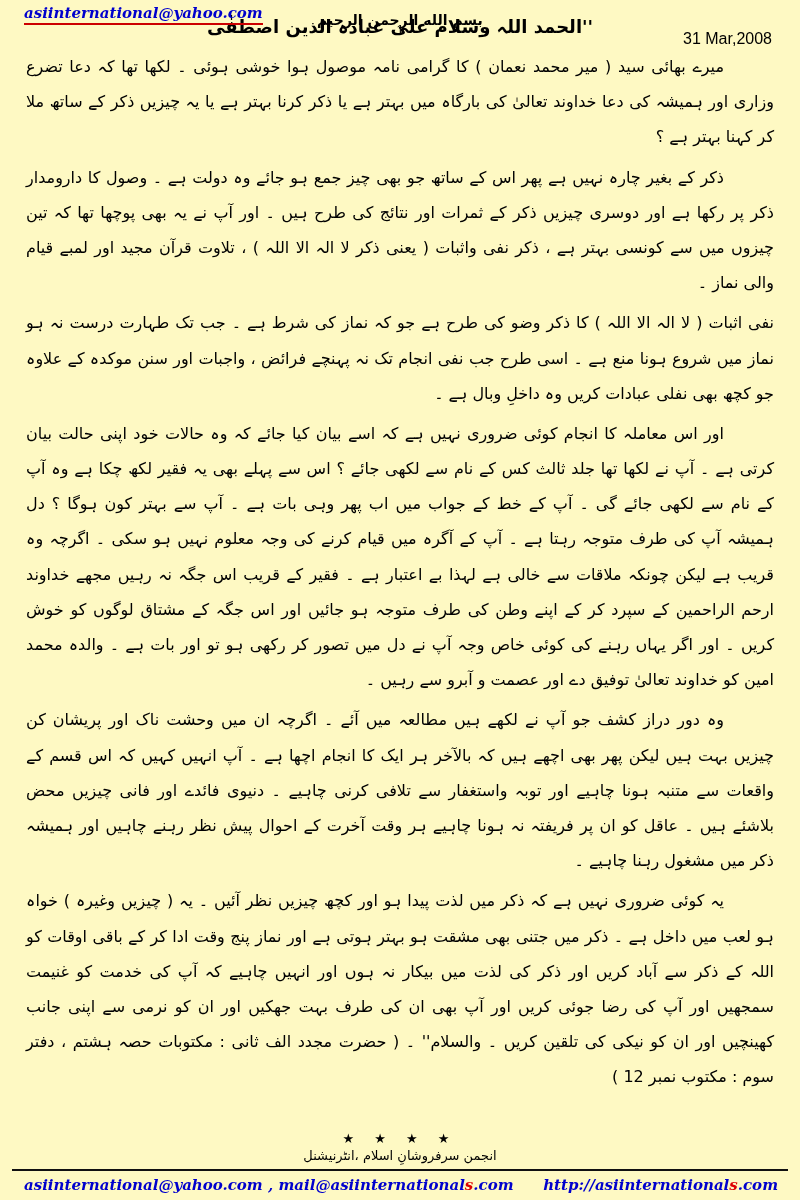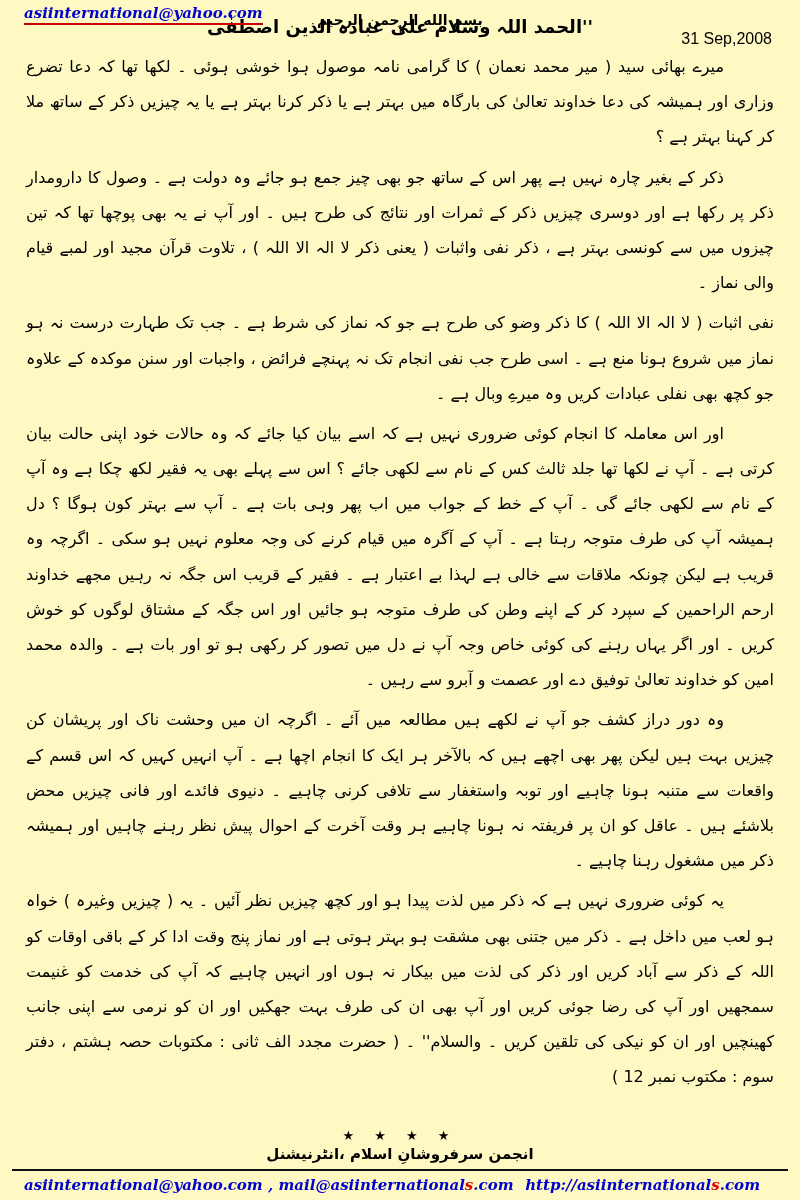--- a/index.html
+++ b/index.html
@@ -63,55 +63,55 @@
   .page-footer{
     position:absolute;left:0;right:0;bottom:6px;
   }
   .ornaments{
     text-align:center;
     font-size:13px;letter-spacing:8px;
   }
   .org{
     margin-top:2px;
     text-align:center;direction:rtl;
-    font-size:15px;font-weight:bold;
+    font-size:13px;font-weight:normal;
   }
   .rule{
     height:0;border-top:2px solid #111;
     margin:6px 12px 5px 12px;
   }
   .links{
     display:flex;justify-content:space-between;align-items:baseline;
-    padding:0 40px 0 24px;
+    padding:0 22px 0 24px;
     font-family:"DejaVu Serif",serif;
     font-style:italic;font-weight:bold;
     font-size:15px;color:#0000cd;
   }
   .red-s{color:#dd0000;}
 </style>
 </head>
 <body>
 
 <div class="page">
 
   <div class="email-top">asiinternational@yahoo.com</div>
 
   <div class="bismillah">بسم الله الرحمن الرحيم</div>
 
   <div class="page-num">1</div>
 
-  <div class="date">31 Sep,2008</div>
+  <div class="date">31 Mar,2008</div>
 
 
   <div class="subtitle">''الحمد اللہ وسلام علی عبادہ الذین اصطفٰی</div>
 
   <main>
     <p class="indent">میرے بھائی سید ( میر محمد نعمان ) کا گرامی نامہ موصول ہوا خوشی ہوئی ۔ لکھا تھا کہ دعا تضرع وزاری اور ہمیشہ کی دعا خداوند تعالیٰ کی بارگاہ میں بہتر ہے یا ذکر کرنا بہتر ہے یا یہ چیزیں ذکر کے ساتھ ملا کر کہنا بہتر ہے ؟</p>
     <p class="indent">ذکر کے بغیر چارہ نہیں ہے پھر اس کے ساتھ جو بھی چیز جمع ہو جائے وہ دولت ہے ۔ وصول کا دارومدار ذکر پر رکھا ہے اور دوسری چیزیں ذکر کے ثمرات اور نتائج کی طرح ہیں ۔ اور آپ نے یہ بھی پوچھا تھا کہ تین چیزوں میں سے کونسی بہتر ہے ، ذکر نفی واثبات ( یعنی ذکر لا الہ الا اللہ ) ، تلاوت قرآن مجید اور لمبے قیام والی نماز ۔</p>
-    <p>نفی اثبات ( لا الہ الا اللہ ) کا ذکر وضو کی طرح ہے جو کہ نماز کی شرط ہے ۔ جب تک طہارت درست نہ ہو نماز میں شروع ہونا منع ہے ۔ اسی طرح جب نفی انجام تک نہ پہنچے فرائض ، واجبات اور سنن موکدہ کے علاوہ جو کچھ بھی نفلی عبادات کریں وہ میرےِ وبال ہے ۔</p>
+    <p>نفی اثبات ( لا الہ الا اللہ ) کا ذکر وضو کی طرح ہے جو کہ نماز کی شرط ہے ۔ جب تک طہارت درست نہ ہو نماز میں شروع ہونا منع ہے ۔ اسی طرح جب نفی انجام تک نہ پہنچے فرائض ، واجبات اور سنن موکدہ کے علاوہ جو کچھ بھی نفلی عبادات کریں وہ داخلِ وبال ہے ۔</p>
     <p class="indent">اور اس معاملہ کا انجام کوئی ضروری نہیں ہے کہ اسے بیان کیا جائے کہ وہ حالات خود اپنی حالت بیان کرتی ہے ۔ آپ نے لکھا تھا جلد ثالث کس کے نام سے لکھی جائے ؟ اس سے پہلے بھی یہ فقیر لکھ چکا ہے وہ آپ کے نام سے لکھی جائے گی ۔ آپ کے خط کے جواب میں اب پھر وہی بات ہے ۔ آپ سے بہتر کون ہوگا ؟ دل ہمیشہ آپ کی طرف متوجہ رہتا ہے ۔ آپ کے آگرہ میں قیام کرنے کی وجہ معلوم نہیں ہو سکی ۔ اگرچہ وہ قریب ہے لیکن چونکہ ملاقات سے خالی ہے لہذا بے اعتبار ہے ۔ فقیر کے قریب اس جگہ نہ رہیں مجھے خداوند ارحم الراحمین کے سپرد کر کے اپنے وطن کی طرف متوجہ ہو جائیں اور اس جگہ کے مشتاق لوگوں کو خوش کریں ۔ اور اگر یہاں رہنے کی کوئی خاص وجہ آپ نے دل میں تصور کر رکھی ہو تو اور بات ہے ۔ والدہ محمد امین کو خداوند تعالیٰ توفیق دے اور عصمت و آبرو سے رہیں ۔</p>
     <p class="indent">وہ دور دراز کشف جو آپ نے لکھے ہیں مطالعہ میں آئے ۔ اگرچہ ان میں وحشت ناک اور پریشان کن چیزیں بہت ہیں لیکن پھر بھی اچھے ہیں کہ بالآخر ہر ایک کا انجام اچھا ہے ۔ آپ انہیں کہیں کہ اس قسم کے واقعات سے متنبہ ہونا چاہیے اور توبہ واستغفار سے تلافی کرنی چاہیے ۔ دنیوی فائدے اور فانی چیزیں محض بلاشئے ہیں ۔ عاقل کو ان پر فریفتہ نہ ہونا چاہیے ہر وقت آخرت کے احوال پیش نظر رہنے چاہیں اور ہمیشہ ذکر میں مشغول رہنا چاہیے ۔</p>
     <p class="indent">یہ کوئی ضروری نہیں ہے کہ ذکر میں لذت پیدا ہو اور کچھ چیزیں نظر آئیں ۔ یہ ( چیزیں وغیرہ ) خواہ ہو لعب میں داخل ہے ۔ ذکر میں جتنی بھی مشقت ہو بہتر ہوتی ہے اور نماز پنج وقت ادا کر کے باقی اوقات کو اللہ کے ذکر سے آباد کریں اور ذکر کی لذت میں بیکار نہ ہوں اور انہیں چاہیے کہ آپ کی خدمت کو غنیمت سمجھیں اور آپ کی رضا جوئی کریں اور آپ بھی ان کی طرف بہت جھکیں اور ان کو نرمی سے اپنی جانب کھینچیں اور ان کو نیکی کی تلقین کریں ۔ والسلام'' ۔ ( حضرت مجدد الف ثانی : مکتوبات حصہ ہشتم ، دفتر سوم : مکتوب نمبر 12 )</p>
   </main>
 
   <div class="page-footer">
     <div class="ornaments">★ ★ ★ ★</div>
 
     <div class="org">انجمن سرفروشانِ اسلام ،انٹرنیشنل</div>
 

